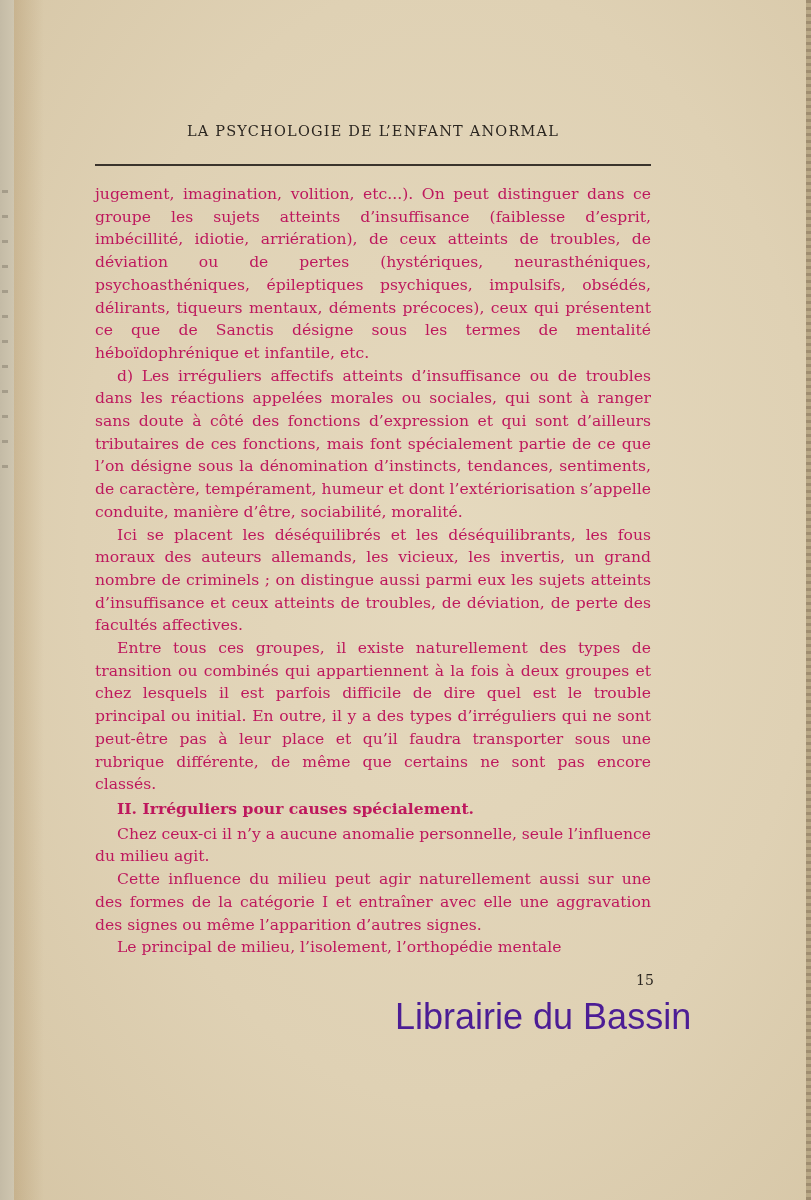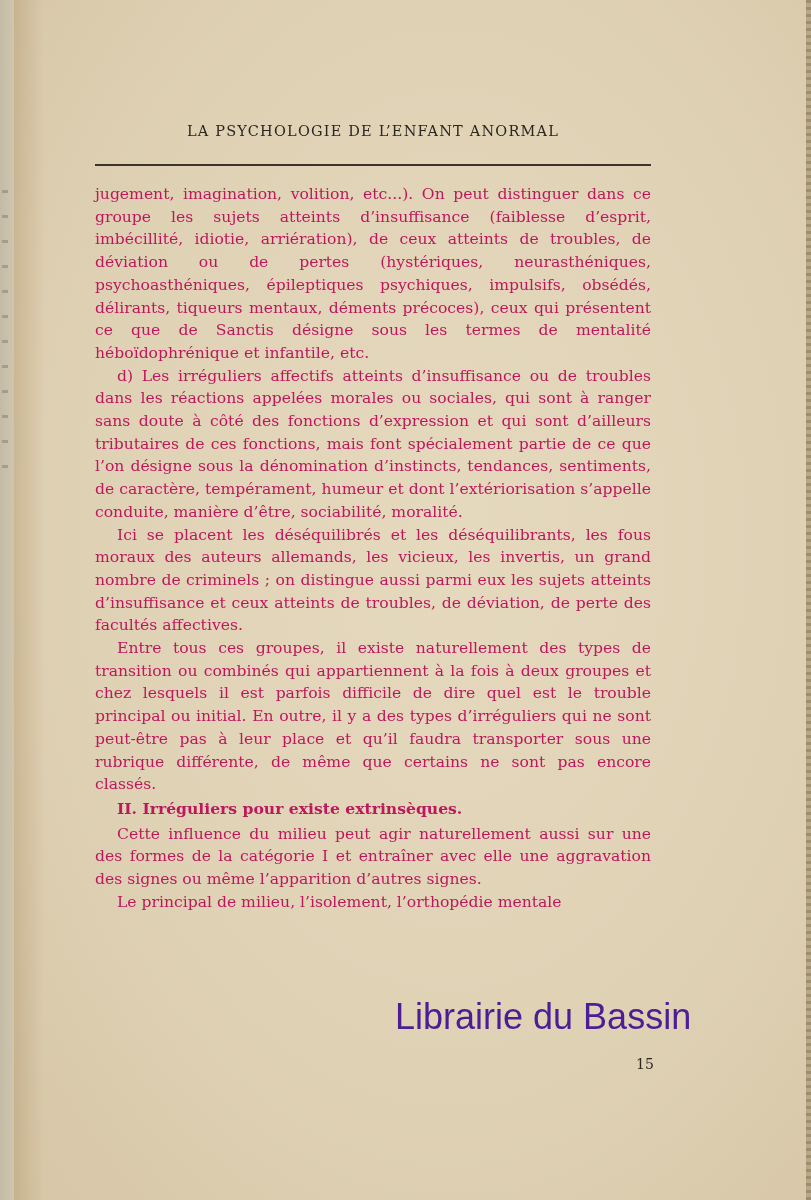--- a/index.html
+++ b/index.html
@@ -37,21 +37,21 @@
     .body-text {
       position: absolute; left: 95px; top: 183px; width: 556px;
       font-size: 15.6px; line-height: 22.7px; color: #be185d;
       text-align: justify;
     }
     .body-text p { margin: 0; }
     .body-text p.indent { text-indent: 22px; }
     .body-text p.heading { text-indent: 22px; font-weight: bold; margin-top: 2px; margin-bottom: 2px; }
     .body-text b { font-weight: normal; }
     .page-number {
-      position: absolute; left: 636px; top: 1056px; font-size: 14px; color: #2b2620;
+      position: absolute; left: 636px; top: 972px; font-size: 14px; color: #2b2620;
     }
     .watermark {
       position: absolute; left: 395px; top: 996px;
       font-family: "Liberation Sans", sans-serif; font-size: 36px; color: #4c1d95; white-space: nowrap;
     }
   </style>
 </head>
 <body>
 
 <div class="left-strip">
@@ -75,19 +75,20 @@
 <div class="right-edge"></div>
 
 <div class="running-head">LA PSYCHOLOGIE DE L’ENFANT ANORMAL</div>
 <div class="head-rule"></div>
 
 <div class="body-text">
   <p>jugement, imagination, volition, etc...). On peut distinguer dans ce groupe les sujets atteints d’insuffisance (faiblesse d’esprit, imbécillité, idiotie, arriération), de ceux atteints de troubles, de déviation ou de pertes (hystériques, neurasthéniques, psychoasthéniques, épileptiques psychiques, impulsifs, obsédés, délirants, tiqueurs mentaux, déments précoces), ceux qui présentent ce que de Sanctis désigne sous les termes de mentalité héboïdophrénique et infantile, etc.</p>
   <p class="indent"><span>d) </span><b>Les irréguliers affectifs</b><span> atteints d’insuffisance ou de troubles dans les réactions appelées morales ou sociales, qui sont à ranger sans doute à côté des fonctions d’expression et qui sont d’ailleurs tributaires de ces fonctions, mais font spécialement partie de ce que l’on désigne sous la dénomination d’instincts, tendances, sentiments, de caractère, tempérament, humeur et dont l’extériorisation s’appelle conduite, manière d’être, sociabilité, moralité.</span></p>
   <p class="indent">Ici se placent les déséquilibrés et les déséquilibrants, les fous moraux des auteurs allemands, les vicieux, les invertis, un grand nombre de criminels ; on distingue aussi parmi eux les sujets atteints d’insuffisance et ceux atteints de troubles, de déviation, de perte des facultés affectives.</p>
   <p class="indent">Entre tous ces groupes, il existe naturellement des types de transition ou combinés qui appartiennent à la fois à deux groupes et chez lesquels il est parfois difficile de dire quel est le trouble principal ou initial. En outre, il y a des types d’irréguliers qui ne sont peut-être pas à leur place et qu’il faudra transporter sous une rubrique différente, de même que certains ne sont pas encore classés.</p>
-  <p class="heading">II. Irréguliers pour existe extrinsèques.</p>
+  <p class="heading">II. Irréguliers pour causes spécialement.</p>
+  <p class="indent">Chez ceux-ci il n’y a aucune anomalie personnelle, seule l’influence du milieu agit.</p>
   <p class="indent">Cette influence du milieu peut agir naturellement aussi sur une des formes de la catégorie I et entraîner avec elle une aggravation des signes ou même l’apparition d’autres signes.</p>
   <p class="indent">Le principal de milieu, l’isolement, l’orthopédie mentale</p>
 </div>
 
 <div class="page-number">15</div>
 <div class="watermark">Librairie du Bassin</div>
 
 </body></html>

